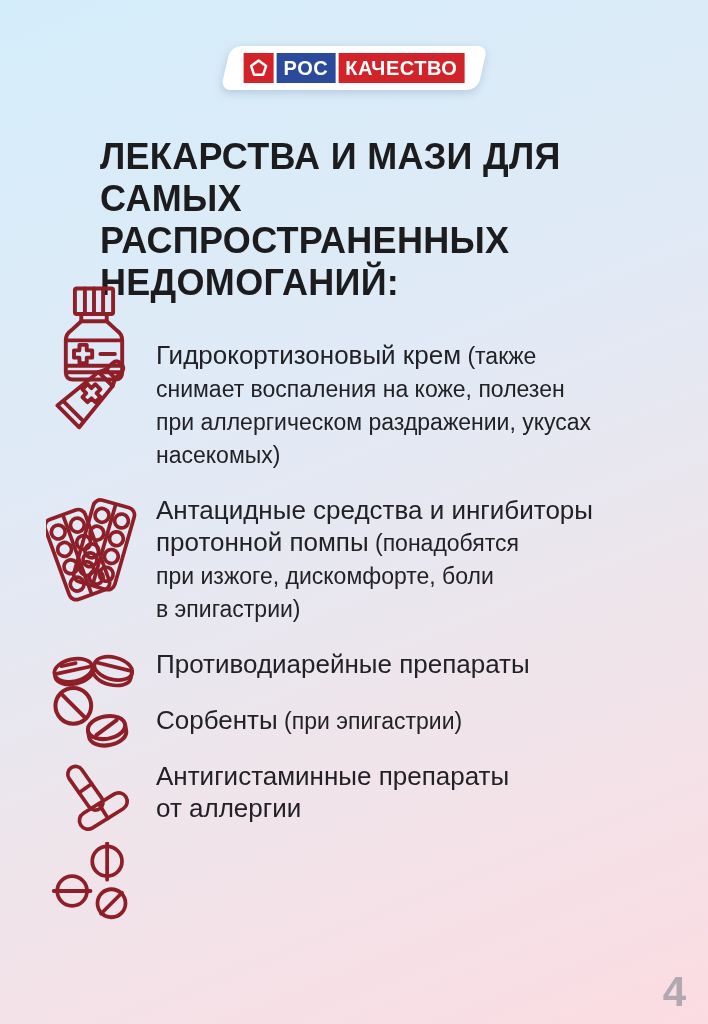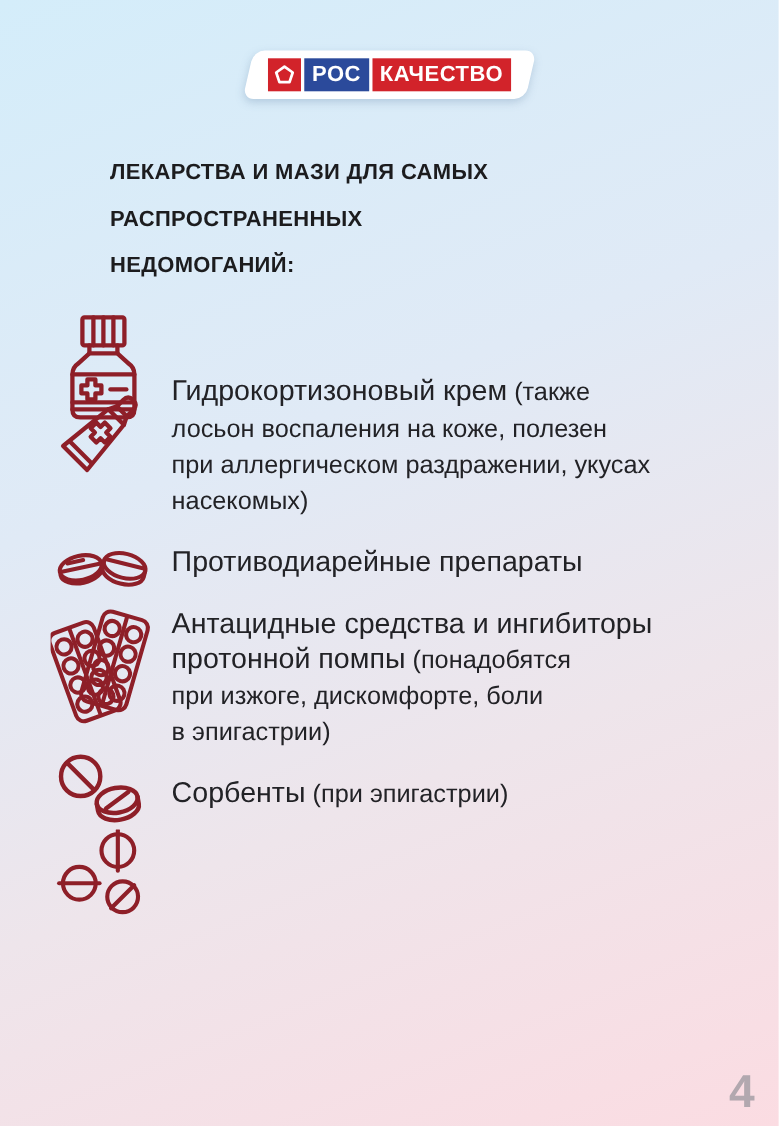--- a/index.html
+++ b/index.html
@@ -23,21 +23,21 @@
   }
   .logo-inner{transform:skewX(13deg);display:flex;align-items:stretch;gap:3px;}
   .logo-block{color:#fff;font-weight:700;font-size:20px;line-height:30px;height:30px;
     padding:0 7px;letter-spacing:0.5px;display:flex;align-items:center;}
   .logo-mark{background:var(--logo-red);width:30px;height:30px;display:flex;align-items:center;justify-content:center;padding:0;}
   .logo-ros{background:var(--logo-blue);}
   .logo-kachestvo{background:var(--logo-red);}
   
   .heading{
     position:absolute;left:100px;top:136px;width:540px;
-    font-size:20px;line-height:42px;font-weight:700;color:var(--heading-text);
+    font-size:36px;line-height:42px;font-weight:700;color:var(--heading-text);
     letter-spacing:0.3px;white-space:pre-line;
   }
   
   .list{position:absolute;left:44px;top:284px;right:30px;}
   .row{position:relative;padding-left:112px;margin-bottom:23px;min-height:32px;}
   .icon-cell{position:absolute;left:0;top:0;width:100px;display:flex;justify-content:center;color:var(--accent-red);}
   .icon-cell svg{overflow:visible;display:block;}
   .row.i2 .icon-cell{top:8px;}
   .row.i4 .icon-cell{top:2px;}
   .row.i5 .icon-cell{top:-22px;}
@@ -172,55 +172,64 @@
       </span>
     </div>
 
     <div class="row i2">
       <span class="icon-cell">
         <svg width="100" height="100">
             <use href="#cream-tube-icon"></use>
           </svg>
       </span>
       <p class="item-text"><span>Гидрокортизоновый крем</span><span class="note"> (также
-лосьон воспаления на коже, полезен
+снимает воспаления на коже, полезен
 при аллергическом раздражении, укусах
 насекомых)</span></p>
-    </div>
-
-    <div class="row i3">
-      <span class="icon-cell">
-        <svg width="92" height="48">
-            <use href="#tablets-pair-icon"></use>
-          </svg>
-      </span>
-      <p class="item-text"><span>Противодиарейные препараты</span><span class="note"></span></p>
     </div>
 
     <div class="row i4">
       <span class="icon-cell">
         <svg width="96" height="110">
             <use href="#blister-packs-icon"></use>
           </svg>
       </span>
       <p class="item-text"><span>Антацидные средства и ингибиторы
 протонной помпы</span><span class="note"> (понадобятся
 при изжоге, дискомфорте, боли
 в эпигастрии)</span></p>
     </div>
 
+    <div class="row i3">
+      <span class="icon-cell">
+        <svg width="92" height="48">
+            <use href="#tablets-pair-icon"></use>
+          </svg>
+      </span>
+      <p class="item-text"><span>Противодиарейные препараты</span><span class="note"></span></p>
+    </div>
+
     <div class="row i5">
       <span class="icon-cell">
         <svg width="94" height="74">
             <use href="#sorbent-tablets-icon"></use>
           </svg>
       </span>
       <p class="item-text"><span>Сорбенты</span><span class="note"> (при эпигастрии)</span></p>
     </div>
 
+    <div class="row i6">
+      <span class="icon-cell">
+        <svg width="86" height="82">
+            <use href="#capsules-icon"></use>
+          </svg>
+      </span>
+      <p class="item-text"><span>Антигистаминные препараты
+от аллергии</span><span class="note"></span></p>
+    </div>
 
     <div class="row i7">
       <span class="icon-cell">
         <svg width="88" height="84">
             <use href="#scored-pills-icon"></use>
           </svg>
       </span>
     </div>
 
   </div>

